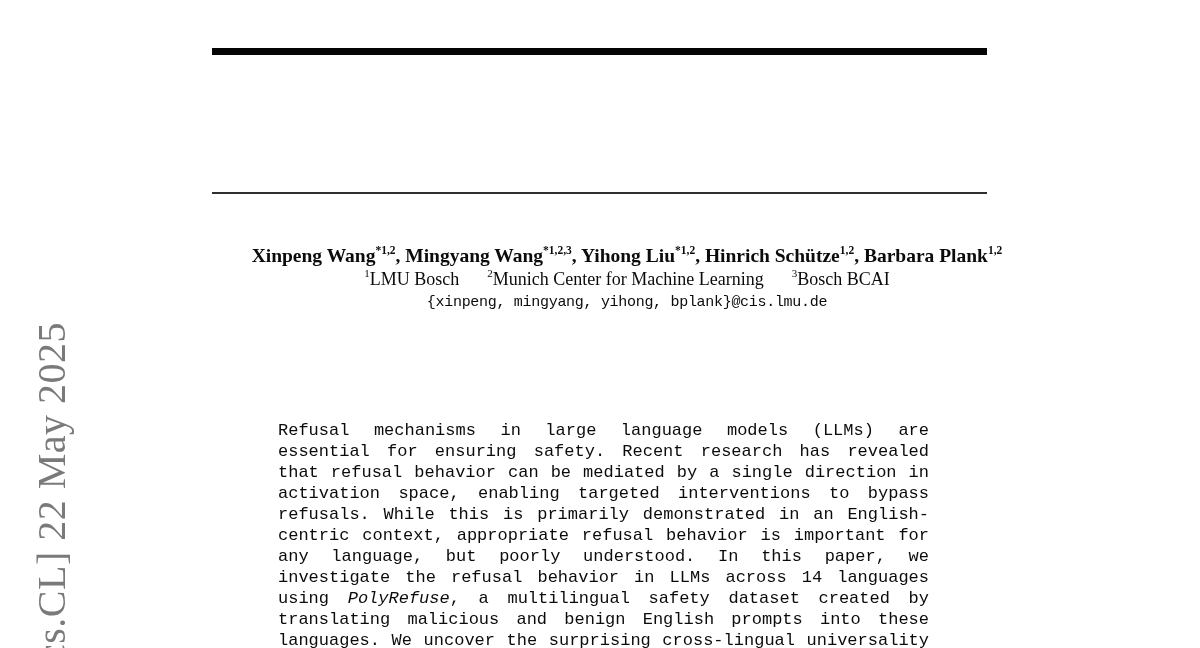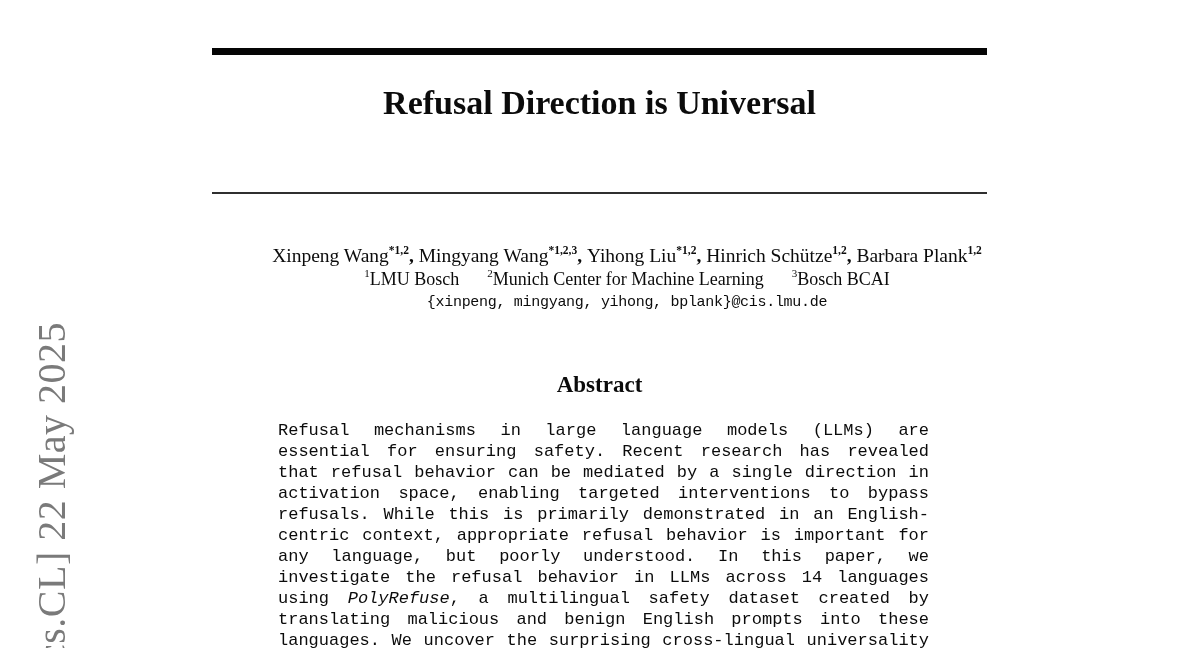--- a/index.html
+++ b/index.html
@@ -41,21 +41,21 @@
   }
   .title .tl { display: block; }
 
   .frontmatter-center {
     position: absolute;
     left: 27px;
     width: 1200px;
     text-align: center;
   }
   .authors { top: 245px; font-size: 19.5px; }
-  .authors .author-name { font-weight: 400; }
+  .authors .author-name { font-weight: 700; }
   .authors .author-sep { font-weight: 700; }
   .authors sup.au-sup {
     font-weight: 700;
     font-size: 11.5px;
     position: relative;
     top: -1px;
     vertical-align: super;
     line-height: 0;
   }
 
@@ -98,32 +98,30 @@
 </head>
 <body>
 
 <div class="page">
 
   <div class="watermark">cs.CL] 22 May 2025</div>
 
   <div class="rule rule-thick"></div>
 
   <h1 class="title">
-    <span class="tl">Refusal Direction is Universal</span>
   </h1>
 
   <div class="rule rule-thin"></div>
 
   <div class="frontmatter-center authors">
     <span class="author"><span class="author-name">Xinpeng Wang</span><sup class="au-sup">*1,2</sup><span class="author-sep">, </span></span><span class="author"><span class="author-name">Mingyang Wang</span><sup class="au-sup">*1,2,3</sup><span class="author-sep">, </span></span><span class="author"><span class="author-name">Yihong Liu</span><sup class="au-sup">*1,2</sup><span class="author-sep">, </span></span><span class="author"><span class="author-name">Hinrich Schütze</span><sup class="au-sup">1,2</sup><span class="author-sep">, </span></span><span class="author"><span class="author-name">Barbara Plank</span><sup class="au-sup">1,2</sup></span>
   </div>
 
   <div class="frontmatter-center affils">
     <span class="affil"><sup class="af-sup">1</sup><span>LMU Bosch</span></span><span class="affil"><sup class="af-sup">2</sup><span>Munich Center for Machine Learning</span></span><span class="affil"><sup class="af-sup">3</sup><span>Bosch BCAI</span></span>
   </div>
 
   <div class="frontmatter-center email">{xinpeng, mingyang, yihong, bplank}@cis.lmu.de</div>
 
-  <div class="abs-head">Abstract</div>
 
   <p class="abs-body"><span>Refusal mechanisms in large language models (LLMs) are essential for ensuring safety. Recent research has revealed that refusal behavior can be mediated by a single direction in activation space, enabling targeted interventions to bypass refusals. While this is primarily demonstrated in an English-centric context, appropriate refusal behavior is important for any language, but poorly understood. In this paper, we investigate the refusal behavior in LLMs across 14 languages using </span><i class="dataset-term">PolyRefuse</i><span>, a multilingual safety dataset created by translating malicious and benign English prompts into these languages. We uncover the surprising cross-lingual universality of the refusal direction: a vector extracted from English can bypass refusals in other languages with near-perfect effectiveness, without any additional fine-tuning. Even more remarkably, refusal directions derived from any safety-aligned language</span></p>
 
 </div>
 
 </body></html>

